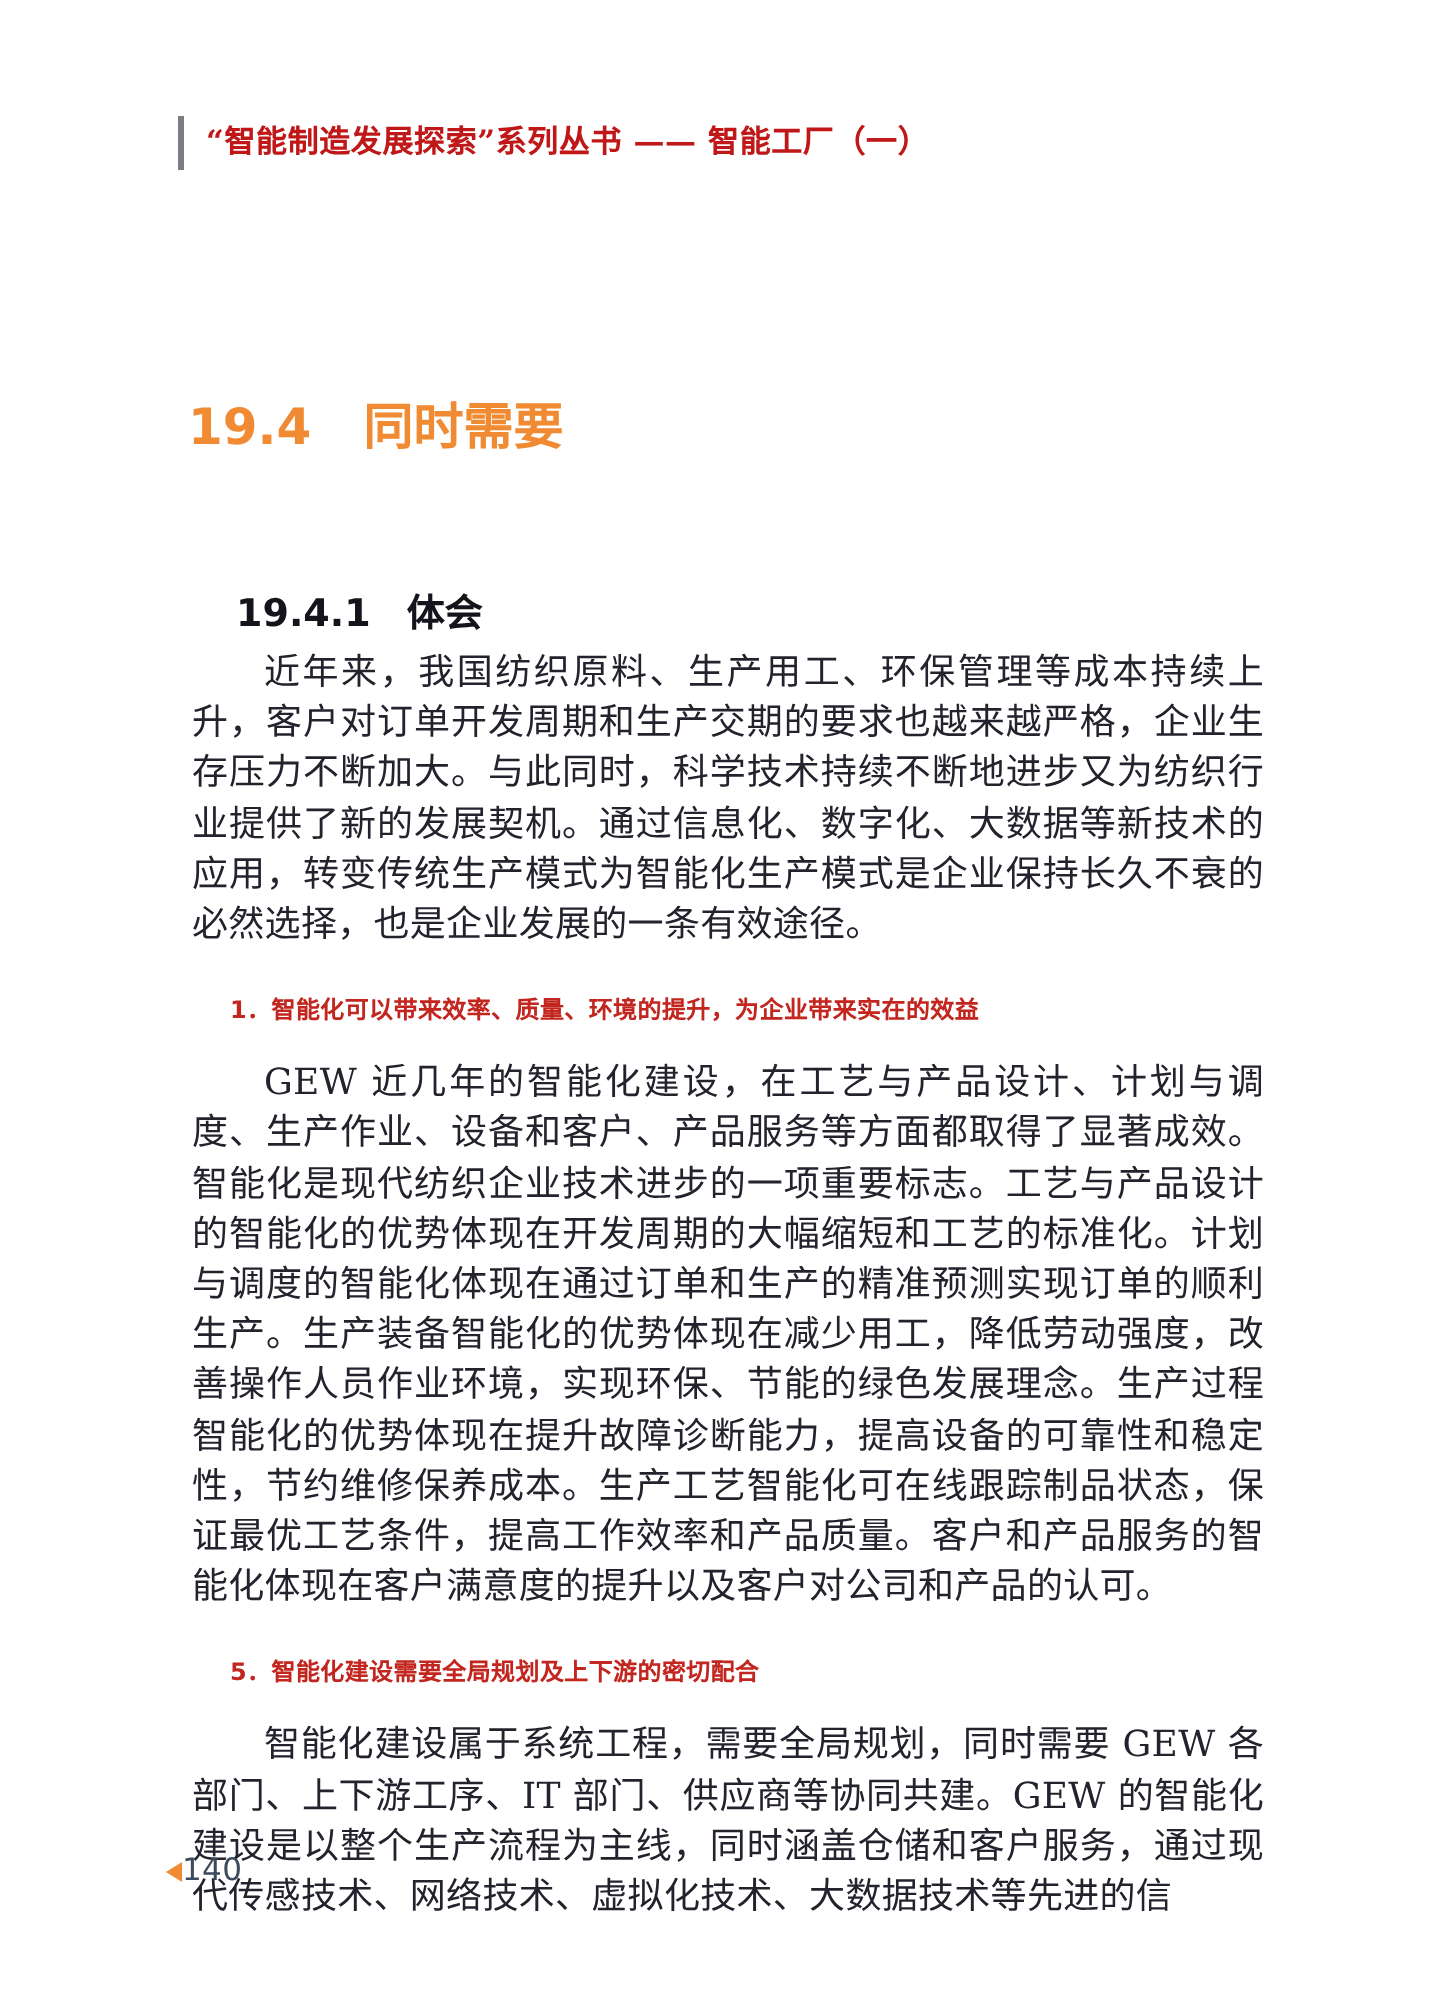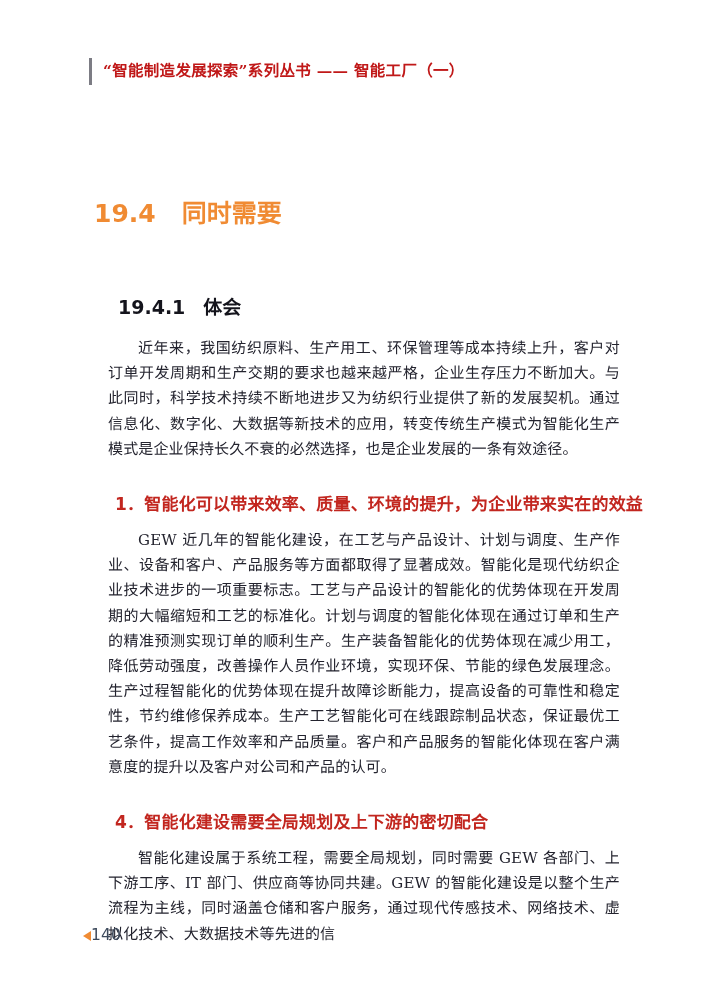--- a/index.html
+++ b/index.html
@@ -91,36 +91,36 @@
 
   
   .content {
     position: absolute;
     left: 96px;
     top: 324px;
     width: 536px;
   }
 
   p.body-para {
-    margin: 12px;
+    margin: 0;
     font-family: "DejaVu Serif", "Liberation Serif", serif;
-    font-size: 15px;
+    font-size: 18px;
     line-height: 25.2px;
     text-align: justify;
     text-justify: inter-ideograph;
     text-indent: 2em;
     color: #23232e;
     letter-spacing: 0.15px;
   }
 
   .num-heading {
     margin: 0;
     font-family: "DejaVu Sans", "Liberation Sans", sans-serif;
     font-weight: 700;
-    font-size: 17px;
+    font-size: 12px;
     line-height: 24px;
     color: #c2261f;
     text-indent: 0;
     padding-left: 19px;
     letter-spacing: 0.2px;
     white-space: nowrap;
   }
   .num-heading + p.body-para { margin-top: 12px; }
 
   .spacer-lg { height: 18px; }
@@ -176,21 +176,21 @@
     <p class="body-para">近年来，我国纺织原料、生产用工、环保管理等成本持续上升，客户对订单开发周期和生产交期的要求也越来越严格，企业生存压力不断加大。与此同时，科学技术持续不断地进步又为纺织行业提供了新的发展契机。通过信息化、数字化、大数据等新技术的应用，转变传统生产模式为智能化生产模式是企业保持长久不衰的必然选择，也是企业发展的一条有效途径。</p>
 
     <div class="spacer-lg"></div>
 
     <p class="num-heading">1．智能化可以带来效率、质量、环境的提升，为企业带来实在的效益</p>
 
     <p class="body-para">GEW 近几年的智能化建设，在工艺与产品设计、计划与调度、生产作业、设备和客户、产品服务等方面都取得了显著成效。智能化是现代纺织企业技术进步的一项重要标志。工艺与产品设计的智能化的优势体现在开发周期的大幅缩短和工艺的标准化。计划与调度的智能化体现在通过订单和生产的精准预测实现订单的顺利生产。生产装备智能化的优势体现在减少用工，降低劳动强度，改善操作人员作业环境，实现环保、节能的绿色发展理念。生产过程智能化的优势体现在提升故障诊断能力，提高设备的可靠性和稳定性，节约维修保养成本。生产工艺智能化可在线跟踪制品状态，保证最优工艺条件，提高工作效率和产品质量。客户和产品服务的智能化体现在客户满意度的提升以及客户对公司和产品的认可。</p>
 
     <div class="spacer-lg"></div>
 
-    <p class="num-heading">4．智能化建设需要全局规划及上下游的密切配合</p>
+    <p class="num-heading">5．智能化建设需要全局规划及上下游的密切配合</p>
 
     <p class="body-para">智能化建设属于系统工程，需要全局规划，同时需要 GEW 各部门、上下游工序、IT 部门、供应商等协同共建。GEW 的智能化建设是以整个生产流程为主线，同时涵盖仓储和客户服务，通过现代传感技术、网络技术、虚拟化技术、大数据技术等先进的信</p>
 
   </div>
 
   <div class="folio">
     <span class="folio-marker"></span>
     <span class="folio-number">140</span>
   </div>
 

